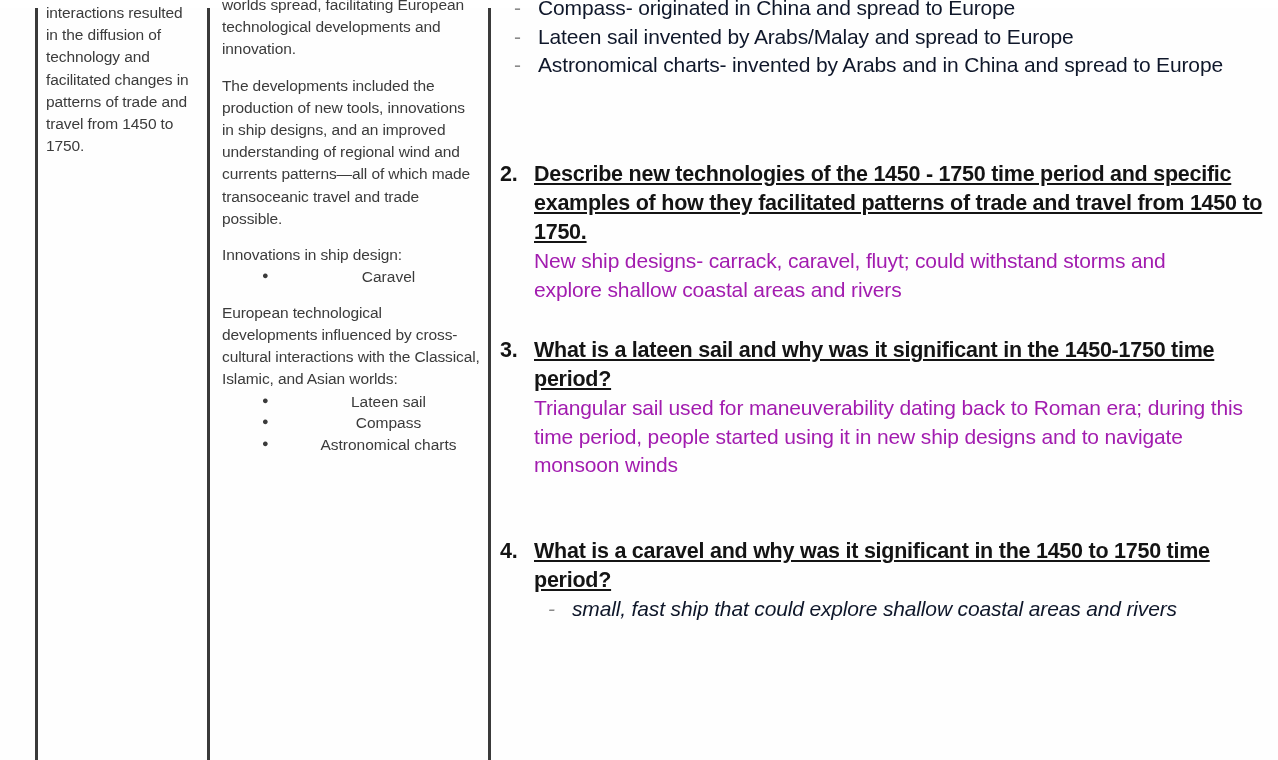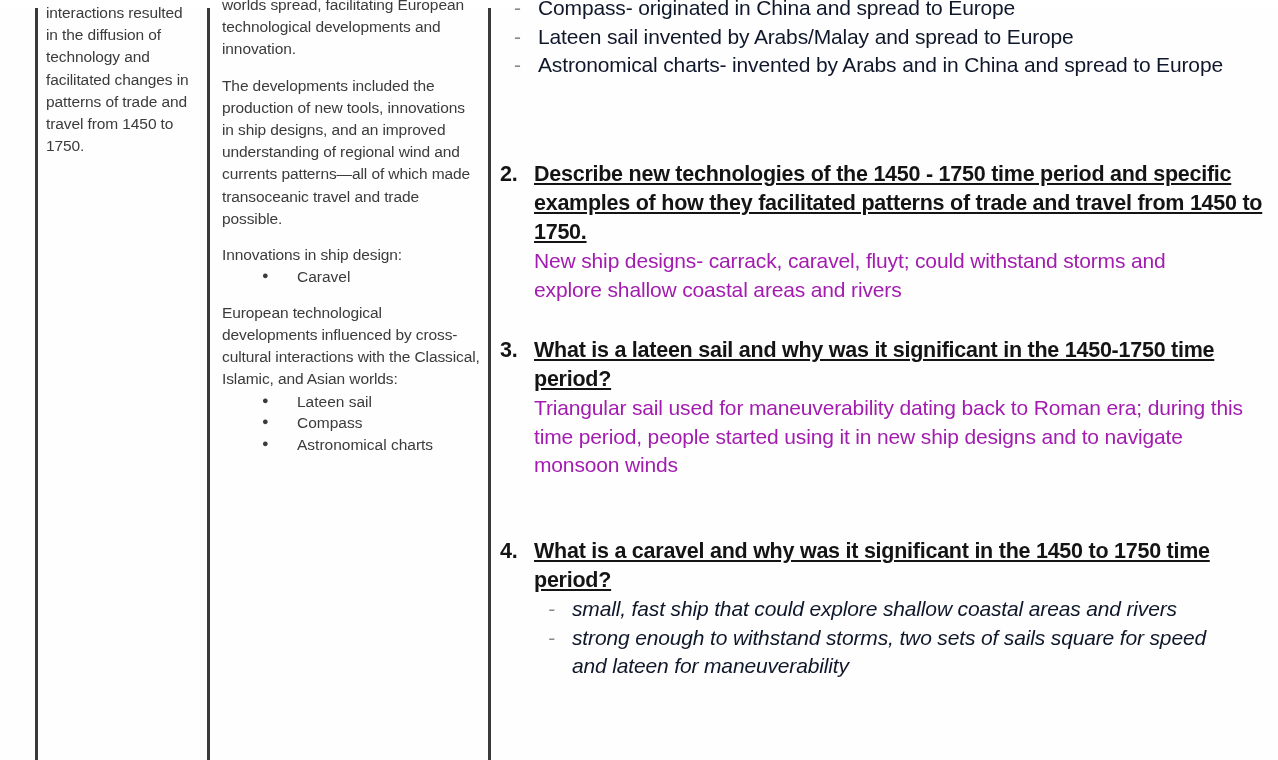--- a/index.html
+++ b/index.html
@@ -62,20 +62,21 @@
     line-height: 22.2px;
     color: #3b3b3b;
     letter-spacing: -0.1px;
   }
   #col2 .gap { height: 14px; }
 
   ul.disc {
     list-style: none;
     margin: 0;
     padding: 0;
+    text-align: center;
   }
   ul.disc > li {
     position: relative;
     padding-left: 75px;
     font-size: 15.5px;
     line-height: 21.5px;
     color: #3b3b3b;
   }
   ul.disc > li::before {
     content: "\25CF";
@@ -216,18 +217,17 @@
       <div class="ans wide">Triangular sail used for maneuverability dating back to Roman era; during this time period, people started using it in new ship designs and to navigate monsoon winds</div>
     </div>
 
     <div class="q-block" style="top:529px;">
       <div class="qrow">
         <div class="qnum">4.</div>
         <div class="qtext">What is a caravel and why was it significant in the 1450 to 1750 time period?</div>
       </div>
       <ol class="dashlist" style="margin-left:34px;max-width:690px;font-style:italic;">
         <li>small, fast ship that could explore shallow coastal areas and rivers</li>
-        <li>strong enough to withstand storms, two sets of sails square for speed and lateen for maneuverability</li>
       </ol>
     </div>
 
   </div>
 </div>
 
 </body></html>

